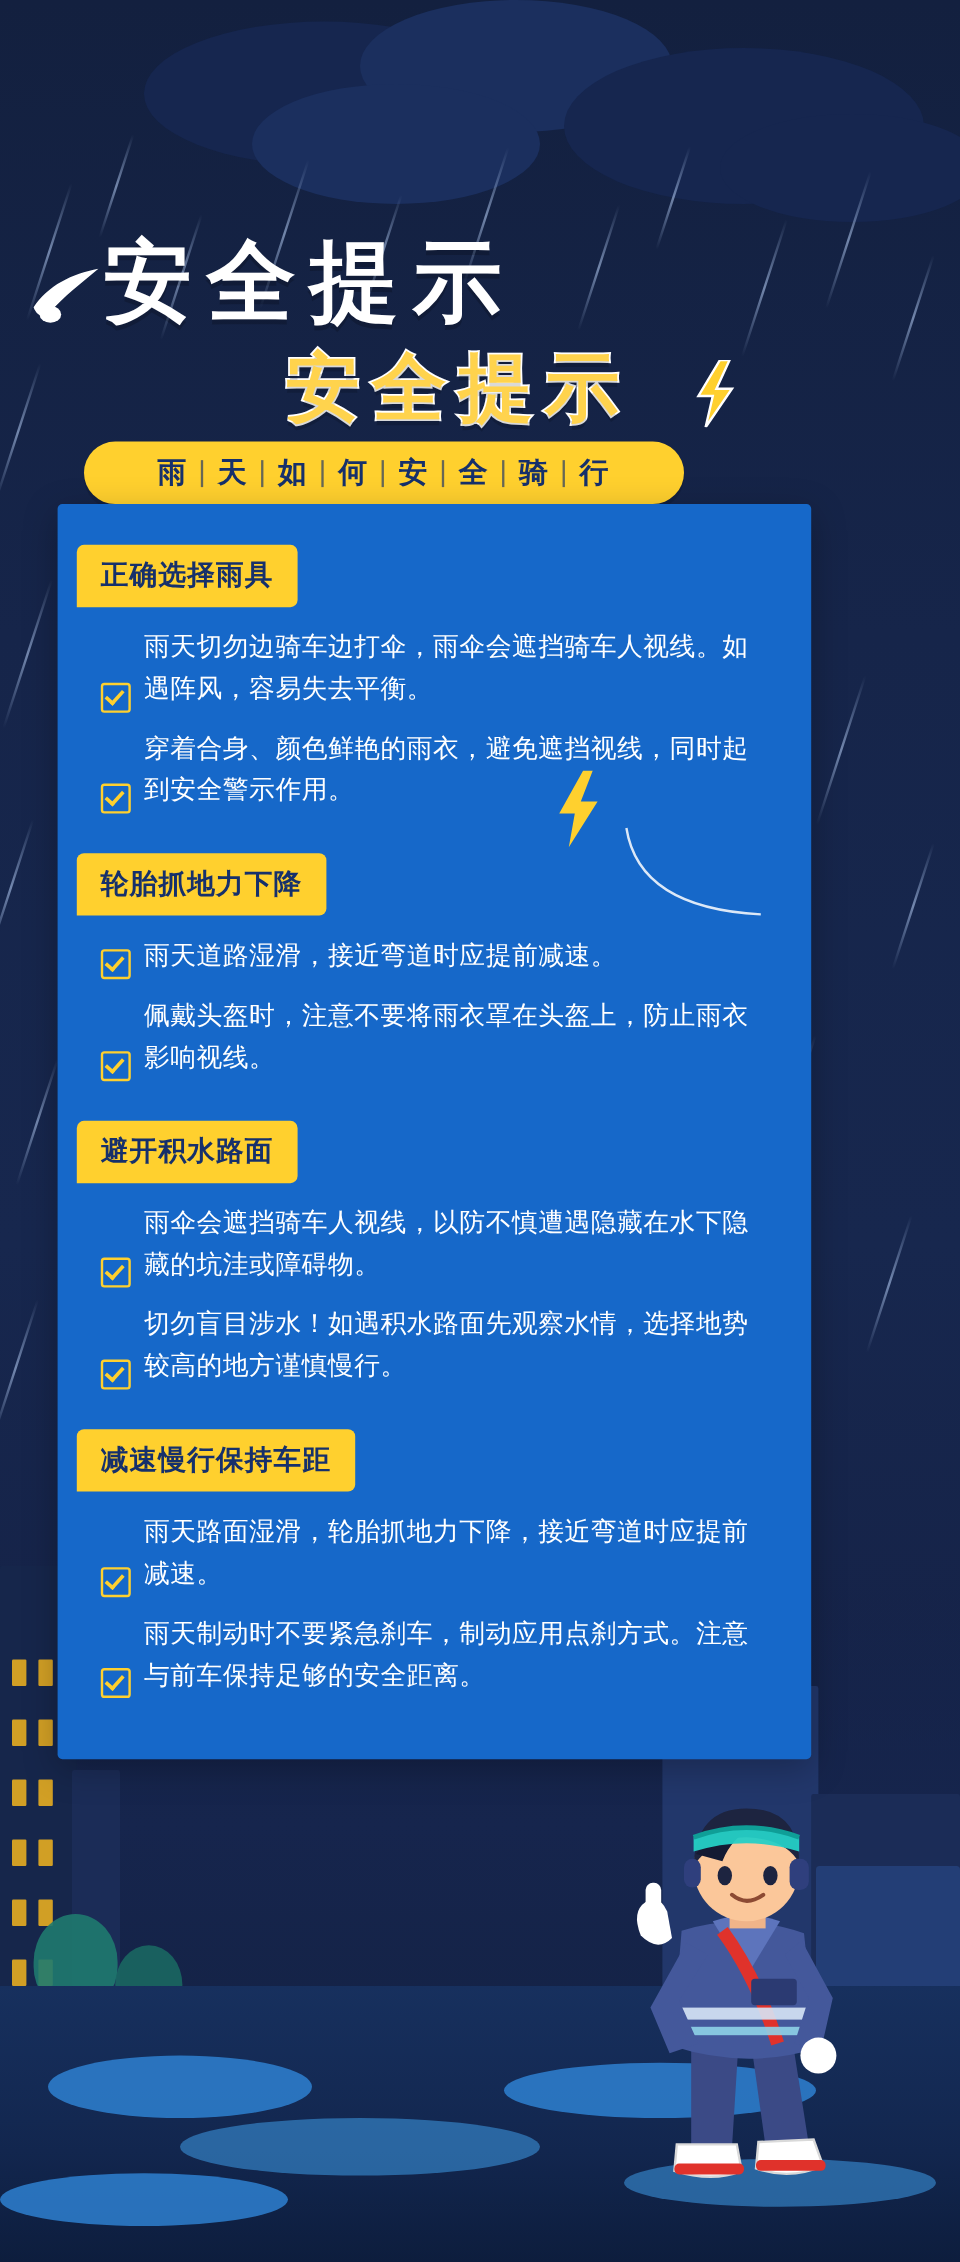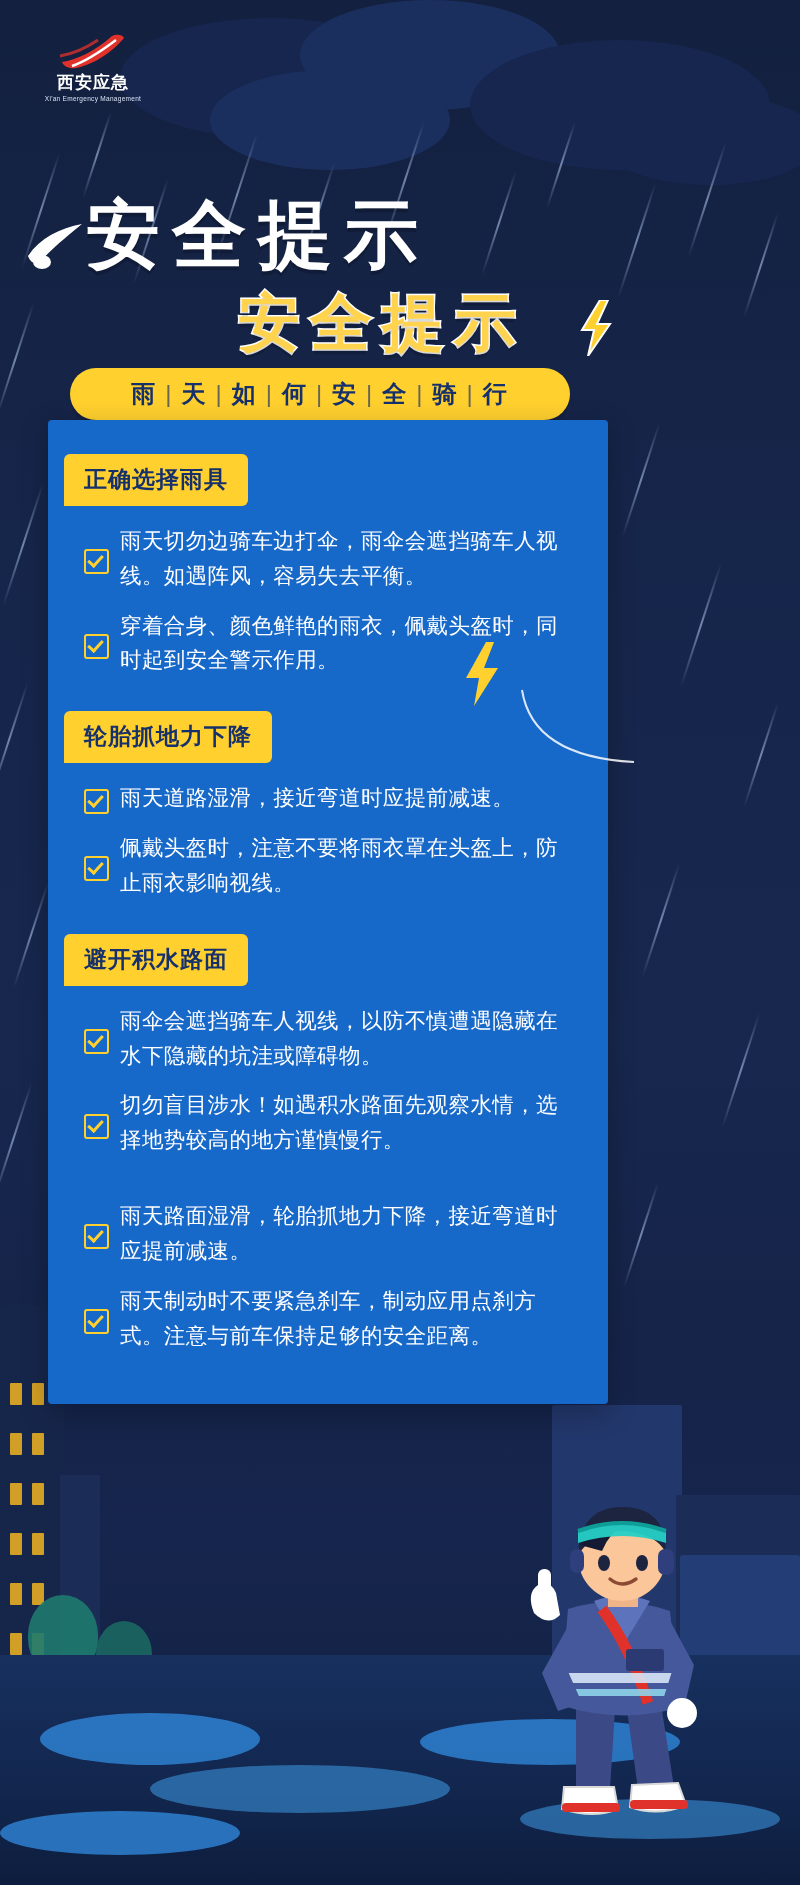--- a/index.html
+++ b/index.html
@@ -160,21 +160,21 @@
     box-shadow: 0 4px 0 rgba(0,0,0,.12);
   }
   .ribbon span { padding: 0 2px; }
   .ribbon .sep { color: #16306b; font-weight: normal; opacity: .65; padding: 0 6px;}
 
   
   .card {
     position: absolute;
     left: 48px;
     top: 420px;
-    width: 560px;
+    width: 628px;
     padding: 34px 0 34px 0;
     background: #1668c9;
     border-radius: 4px;
     box-shadow: 0 8px 28px rgba(0,0,0,.25);
   }
   .sec-head {
     display: inline-block;
     margin: 0 0 10px 10px;
     background: #ffd02e;
     color: #16306b;
@@ -184,22 +184,23 @@
     padding: 10px 20px 11px;
     border-radius: 6px 6px 6px 0;
     position: relative;
     left: 6px;
   }
   .sec { margin-bottom: 16px; }
   .sec:last-child { margin-bottom: 0; }
   .items { padding: 8px 34px 2px 36px; }
   .item {
     display: flex;
-    align-items: center;
+    align-items: flex-end;
     margin-bottom: 15px;
+    font-family: Liberation Mono, monospace;
   }
   .tick {
     flex: 0 0 auto;
     width: 21px; height: 21px;
     border: 2px solid #ffd02e;
     border-radius: 3px;
     margin: 6px 11px 0 0;
     position: relative;
   }
   .tick::after {
@@ -309,31 +310,20 @@
   <div style="position:absolute;left:28px;bottom:210px;width:70px;height:80px;background:#1f7a6f;border-radius:50% 50% 45% 45%;opacity:.9;"></div>
   <div style="position:absolute;left:96px;bottom:198px;width:56px;height:66px;background:#1a6b63;border-radius:50%;opacity:.85;"></div>
 
   <div class="ground"></div>
   <div class="puddle" style="left:40px;bottom:120px;width:220px;height:52px;"></div>
   <div class="puddle pale" style="left:150px;bottom:72px;width:300px;height:48px;"></div>
   <div class="puddle" style="left:420px;bottom:120px;width:260px;height:46px;"></div>
   <div class="puddle pale" style="left:520px;bottom:46px;width:260px;height:40px;"></div>
   <div class="puddle" style="left:0px;bottom:30px;width:240px;height:44px;"></div>
 
-  <div class="logo">
-    <div class="logo-mark">
-      <svg viewBox="0 0 70 40" width="70" height="40" aria-hidden="true">
-        <path d="M4 30 C18 28 36 20 54 4 C58 2 64 2 66 6 C56 18 38 32 18 36 C12 37 6 35 4 30 Z" fill="#e0322b"></path>
-        <path d="M14 34 C26 30 42 20 58 8" stroke="#ffffff" stroke-width="2.4" fill="none"></path>
-        <path d="M2 24 C14 22 28 16 40 8" stroke="#e0322b" stroke-width="3" fill="none" opacity=".75"></path>
-      </svg>
-    </div>
-    <div class="logo-cn">西安应急</div>
-    <div class="logo-en">Xi'an Emergency Management</div>
-  </div>
 
   <div class="swoosh">
     <svg viewBox="0 0 60 48" width="60" height="48" aria-hidden="true">
       <path d="M2 34 C14 16 34 6 56 2 C42 14 28 24 14 40 C10 44 4 40 2 34 Z" fill="#ffffff"></path>
       <ellipse cx="16" cy="40" rx="9" ry="7" fill="#ffffff"></ellipse>
     </svg>
   </div>
   <div class="title-1">安全提示</div>
   <div class="title-2">安全提示</div>
   <div class="bolt-small">
@@ -375,21 +365,21 @@
 
     <div class="sec">
       <div class="sec-head">正确选择雨具</div>
       <div class="items">
         <div class="item">
           <span class="tick"></span>
           <span class="itxt">雨天切勿边骑车边打伞，雨伞会遮挡骑车人视线。如遇阵风，容易失去平衡。</span>
         </div>
         <div class="item">
           <span class="tick"></span>
-          <span class="itxt">穿着合身、颜色鲜艳的雨衣，佩戴头盔时，同时起到安全警示作用。</span>
+          <span class="itxt">穿着合身、颜色鲜艳的雨衣，避免遮挡视线，同时起到安全警示作用。</span>
         </div>
       </div>
     </div>
 
     <div class="sec">
       <div class="sec-head">轮胎抓地力下降</div>
       <div class="items">
         <div class="item">
           <span class="tick"></span>
           <span class="itxt">雨天道路湿滑，接近弯道时应提前减速。</span>
@@ -409,20 +399,21 @@
           <span class="itxt">雨伞会遮挡骑车人视线，以防不慎遭遇隐藏在水下隐藏的坑洼或障碍物。</span>
         </div>
         <div class="item">
           <span class="tick"></span>
           <span class="itxt">切勿盲目涉水！如遇积水路面先观察水情，选择地势较高的地方谨慎慢行。</span>
         </div>
       </div>
     </div>
 
     <div class="sec">
+      <div class="sec-head">减速慢行保持车距</div>
       <div class="items">
         <div class="item">
           <span class="tick"></span>
           <span class="itxt">雨天路面湿滑，轮胎抓地力下降，接近弯道时应提前减速。</span>
         </div>
         <div class="item">
           <span class="tick"></span>
           <span class="itxt">雨天制动时不要紧急刹车，制动应用点刹方式。注意与前车保持足够的安全距离。</span>
         </div>
       </div>

